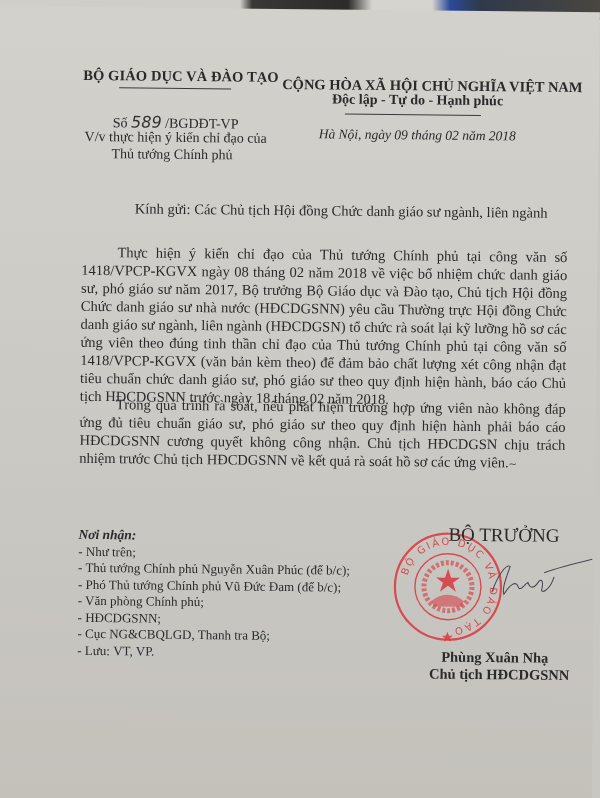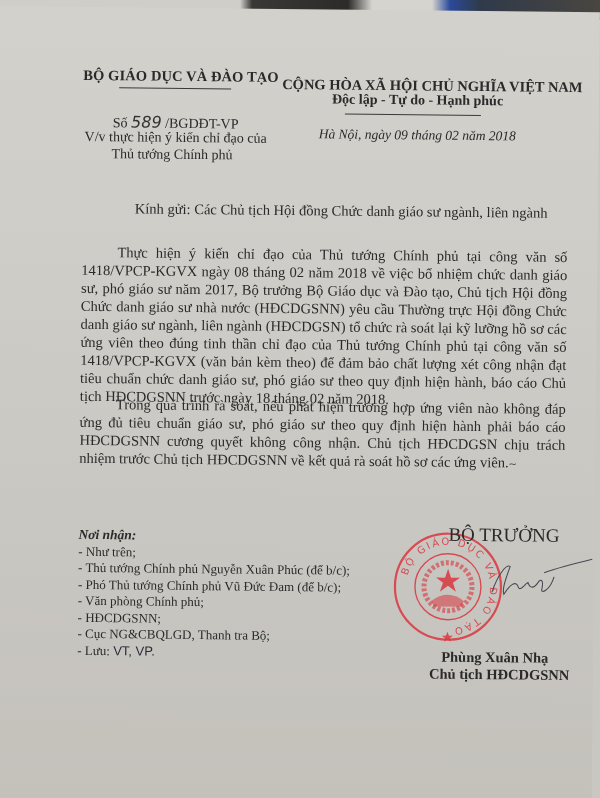--- a/index.html
+++ b/index.html
@@ -28,21 +28,21 @@
     .hdr-right-title { left: 283px; top: 67px; font-size: 14.5px; font-weight: bold; }
     .motto { left: 333px; top: 82px; font-size: 14px; font-weight: bold; }
     .rule-right { left: 346px; top: 104px; width: 136px; height: 1px; background: #3a3a3a; }
     .date { left: 320px; top: 117px; font-size: 13.5px; font-style: italic; }
     .salutation { left: 137px; top: 193px; font-size: 14.5px; }
     .para { position: absolute; font-size: 14.5px; line-height: 18px; text-align: justify; }
     .p1 { left: 84px; top: 236px; width: 486px; text-indent: 36px; }
     .p2 { left: 84px; top: 388px; width: 486px; text-indent: 36px; }
     .recipients { position: absolute; left: 84px; top: 520px; font-size: 13px; line-height: 16.5px; }
     .recipients .title { font-style: italic; font-weight: bold; font-size: 13.5px; }
-    .recipients .hand { font-family: Liberation Sans, sans-serif; font-size: 13px; color: #2b2b3a; }
+    .recipients .hand { font-family: Liberation Serif, serif; font-size: 13px; color: #2b2b3a; }
     .sig-title { left: 454px; top: 513px; font-size: 19px; font-weight: normal; }
     .stamp { position: absolute; left: 398px; top: 520px; width: 112px; height: 112px; }
     .signature { position: absolute; left: 490px; top: 543px; width: 110px; height: 50px; }
     .signer-name { left: 448px; top: 638px; font-size: 14.5px; font-weight: bold; }
     .signer-role { left: 436px; top: 655px; font-size: 14.5px; font-weight: bold; }
     .mark { font-family: "DejaVu Sans", sans-serif; font-size: 10px; color: #444; }
   </style>
 </head>
 <body>
 

